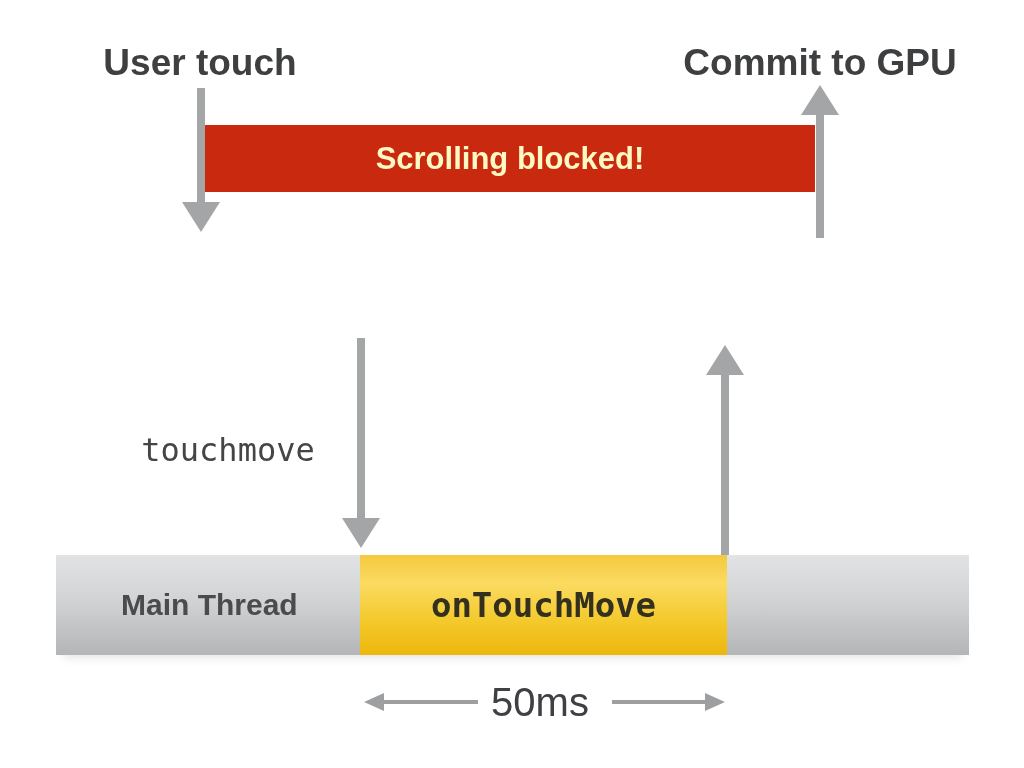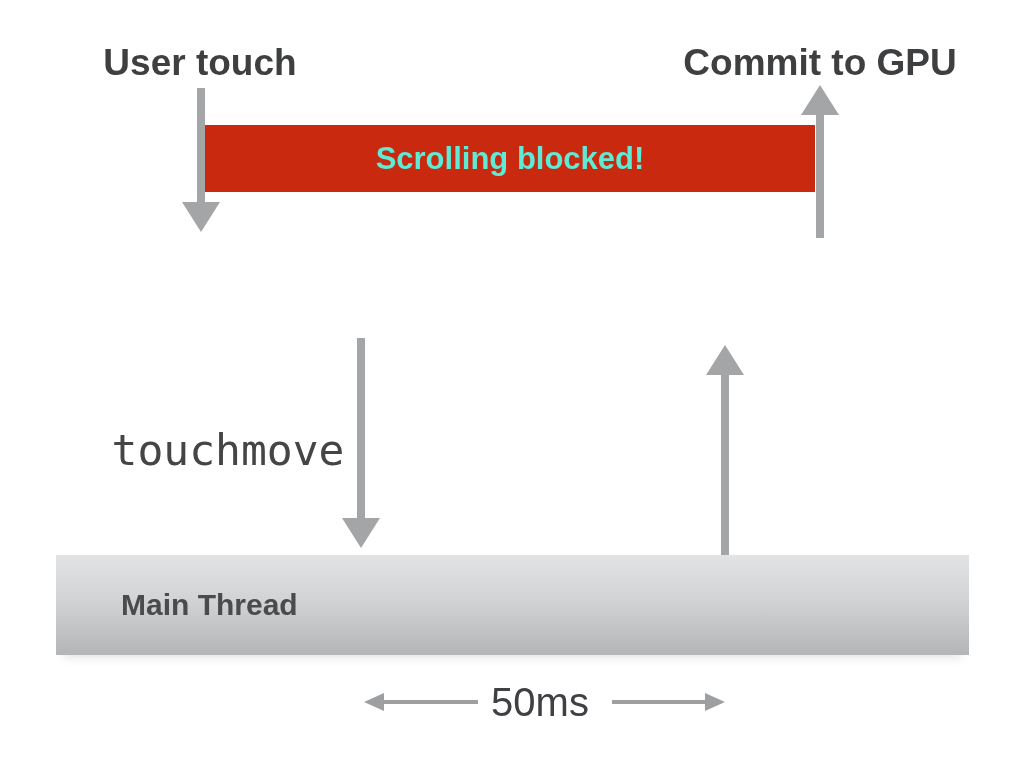--- a/index.html
+++ b/index.html
@@ -32,21 +32,21 @@
   
   .banner-red {
     position: absolute;
     left: 205px; top: 125px;
     width: 610px; height: 67px;
     background: #c9290e;
     display: flex; align-items: center; justify-content: center;
     z-index: 1;
   }
   .banner-red .label {
-    color: #5eead4;
+    color: #fef9c3;
     font-size: 31px;
     font-weight: bold;
   }
   .bar-compositor {
     position: absolute;
     left: 55px; top: 240px;
     width: 914px; height: 98px;
     background: linear-gradient(180deg, #51555e 0%, #45484e 55%, #3e4145 100%);
     display: flex; align-items: center;
     padding-left: 66px;
@@ -141,21 +141,21 @@
     left: 540px; top: 702px;
     transform: translate(-50%, -50%);
     font-size: 40px;
     color: #3f4043;
     white-space: nowrap;
   }
   .event-label {
     position: absolute;
     left: 228px; top: 450px;
     transform: translate(-50%, -50%);
-    font-size: 43px;
+    font-size: 32px;
     color: #454545;
     white-space: nowrap;
   }
 </style>
 </head>
 <body>
 
 <div id="stage">
 
   <div class="top-label" style="left:200px; top:42px;">User touch</div>
@@ -183,20 +183,23 @@
 
   <div class="event-label mono">touchmove</div>
 
   <div>
     <div class="vhead-up" style="left:706px; top:345px;"></div>
     <div class="vline" style="left:721px; top:374px; height:181px;"></div>
   </div>
 
   <div class="bar-main">
     <span class="label">Main Thread</span>
+    <div class="task-yellow">
+      <span class="label mono">onTouchMove</span>
+    </div>
   </div>
 
   <div>
     <div class="hhead-left" style="left:364px; top:693px;"></div>
     <div class="hline" style="left:382px; top:700px; width:96px;"></div>
   </div>
   <div class="duration-label">50ms</div>
   <div>
     <div class="hline" style="left:612px; top:700px; width:94px;"></div>
     <div class="hhead-right" style="left:705px; top:693px;"></div>

